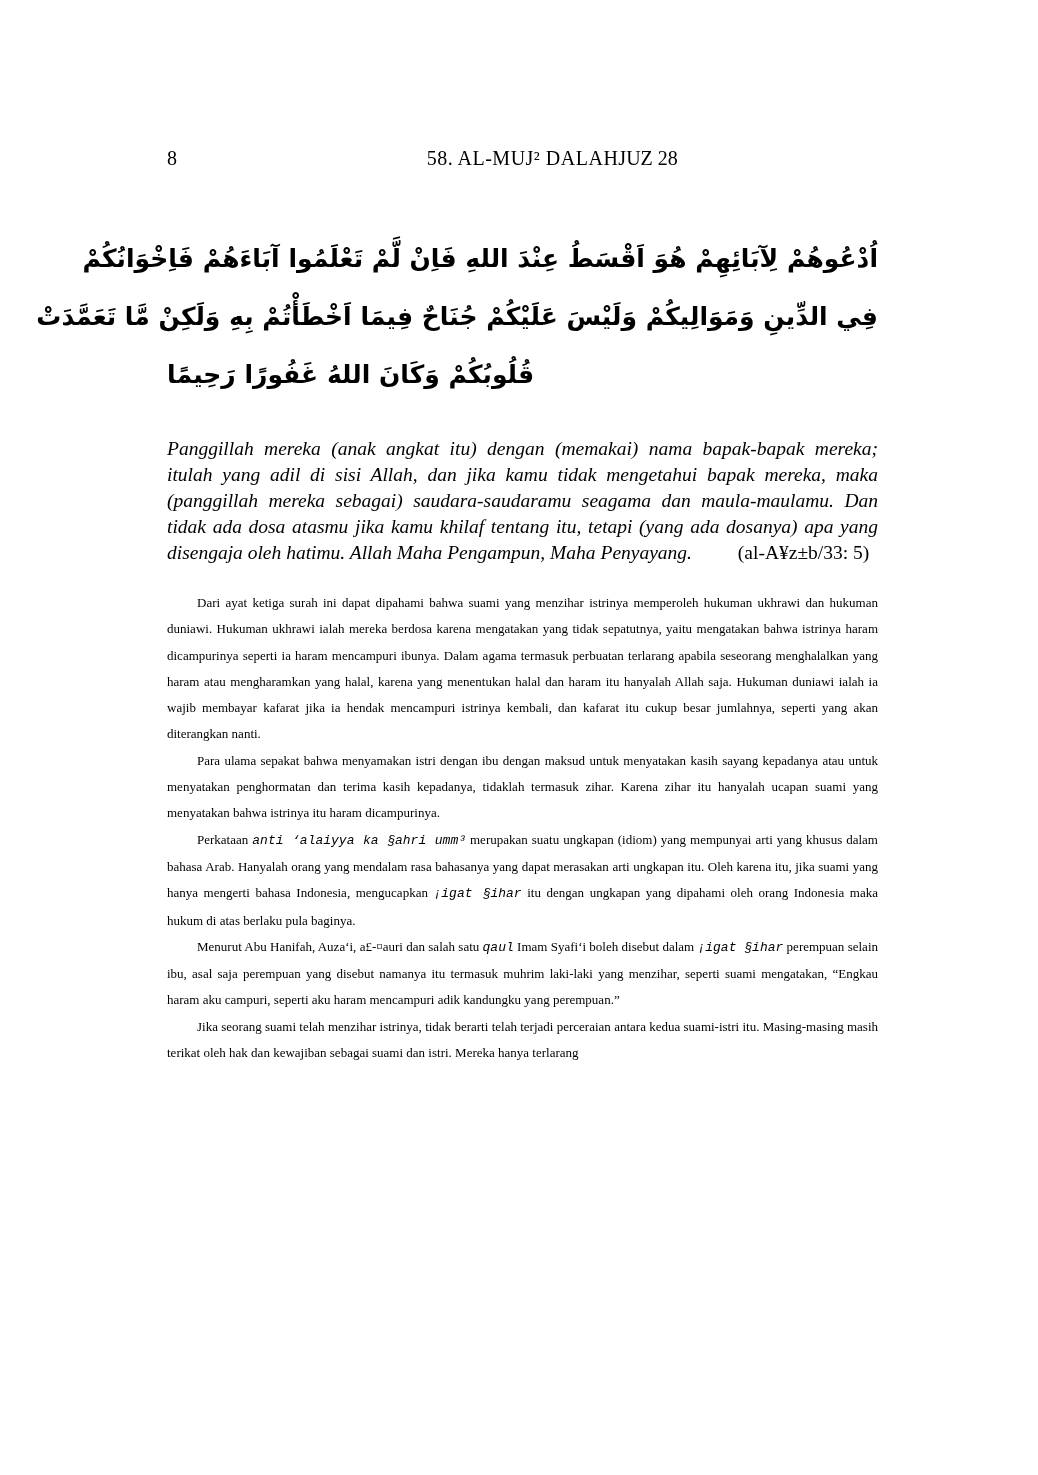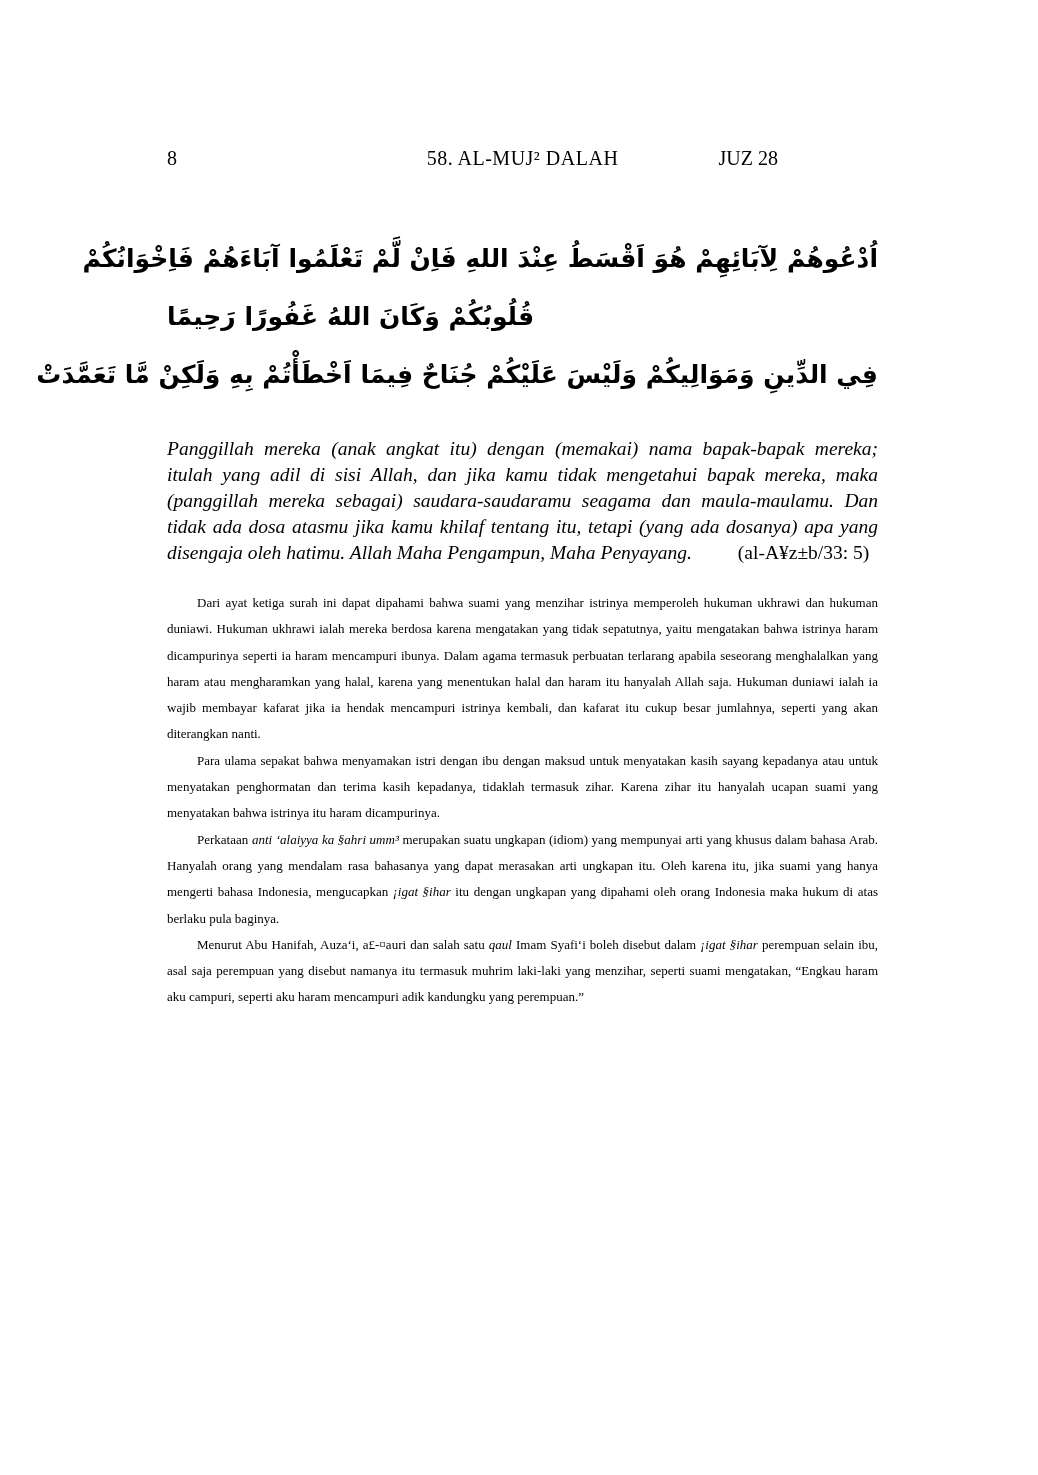--- a/index.html
+++ b/index.html
@@ -21,21 +21,21 @@
   }
   .header {
     display: grid;
     grid-template-columns: 1fr auto 1fr;
     align-items: baseline;
     font-size: 20px;
     line-height: 24px;
   }
   .header .page-number { text-align: left; }
   .header .chapter-title { text-align: left; letter-spacing: 0.5px; }
-  .header .juz-label { text-align: center; }
+  .header .juz-label { text-align: left; }
 
   .arabic-block {
     direction: rtl;
     margin-top: 60px;
     font-family: "DejaVu Sans", sans-serif;
     font-weight: bold;
     font-size: 25px;
     line-height: 58px;
   }
   .arabic-line {
@@ -63,41 +63,42 @@
   .body-text {
     margin-top: 24px;
     font-size: 13px;
     line-height: 26.3px;
     text-align: justify;
   }
   .body-para {
     margin: 0;
     text-indent: 30px;
   }
-  .it { font-style: italic; }
+  .it { font-style: italic; font-family: Liberation Mono, monospace; }
 </style>
 </head>
 <body>
 
 <div class="page">
 
   <div class="header">
     <span class="page-number">8</span>
     <span class="chapter-title">58. AL-MUJ² DALAH</span>
     <span class="juz-label">JUZ 28</span>
   </div>
 
   <div class="arabic-block">
     <div class="arabic-line">اُدْعُوهُمْ لِآبَائِهِمْ هُوَ اَقْسَطُ عِنْدَ اللهِ فَاِنْ لَّمْ تَعْلَمُوا آبَاءَهُمْ فَاِخْوَانُكُمْ</div>
+    <div class="arabic-line">فِي الدِّينِ وَمَوَالِيكُمْ وَلَيْسَ عَلَيْكُمْ جُنَاحٌ فِيمَا اَخْطَأْتُمْ بِهِ وَلَكِنْ مَّا تَعَمَّدَتْ</div>
     <div class="arabic-line last">قُلُوبُكُمْ وَكَانَ اللهُ غَفُورًا رَحِيمًا</div>
-    <div class="arabic-line">فِي الدِّينِ وَمَوَالِيكُمْ وَلَيْسَ عَلَيْكُمْ جُنَاحٌ فِيمَا اَخْطَأْتُمْ بِهِ وَلَكِنْ مَّا تَعَمَّدَتْ</div>
   </div>
 
   <p class="translation"><span>Panggillah mereka (anak angkat itu) dengan (memakai) nama bapak-bapak mereka; itulah yang adil di sisi Allah, dan jika kamu tidak mengetahui bapak mereka, maka (panggillah mereka sebagai) saudara-saudaramu seagama dan maula-maulamu. Dan tidak ada dosa atasmu jika kamu khilaf tentang itu, tetapi (yang ada dosanya) apa yang disengaja oleh hatimu. Allah Maha Pengampun, Maha Penyayang. </span><span class="reference">(al-A¥z±b/33: 5)</span></p>
 
   <div class="body-text">
     <p class="body-para">Dari ayat ketiga surah ini dapat dipahami bahwa suami yang menzihar istrinya memperoleh hukuman ukhrawi dan hukuman duniawi. Hukuman ukhrawi ialah mereka berdosa karena mengatakan yang tidak sepatutnya, yaitu mengatakan bahwa istrinya haram dicampurinya seperti ia haram mencampuri ibunya. Dalam agama termasuk perbuatan terlarang apabila seseorang menghalalkan yang haram atau mengharamkan yang halal, karena yang menentukan halal dan haram itu hanyalah Allah saja. Hukuman duniawi ialah ia wajib membayar kafarat jika ia hendak mencampuri istrinya kembali, dan kafarat itu cukup besar jumlahnya, seperti yang akan diterangkan nanti.</p>
     <p class="body-para">Para ulama sepakat bahwa menyamakan istri dengan ibu dengan maksud untuk menyatakan kasih sayang kepadanya atau untuk menyatakan penghormatan dan terima kasih kepadanya, tidaklah termasuk zihar. Karena zihar itu hanyalah ucapan suami yang menyatakan bahwa istrinya itu haram dicampurinya.</p>
     <p class="body-para"><span>Perkataan </span><span class="it">anti ‘alaiyya ka §ahri umm³</span><span> merupakan suatu ungkapan (idiom) yang mempunyai arti yang khusus dalam bahasa Arab. Hanyalah orang yang mendalam rasa bahasanya yang dapat merasakan arti ungkapan itu. Oleh karena itu, jika suami yang hanya mengerti bahasa Indonesia, mengucapkan </span><span class="it">¡igat §ihar</span><span> itu dengan ungkapan yang dipahami oleh orang Indonesia maka hukum di atas berlaku pula baginya.</span></p>
     <p class="body-para"><span>Menurut Abu Hanifah, Auza‘i, a£-¤auri dan salah satu </span><span class="it">qaul</span><span> Imam Syafi‘i boleh disebut dalam </span><span class="it">¡igat §ihar</span><span> perempuan selain ibu, asal saja perempuan yang disebut namanya itu termasuk muhrim laki-laki yang menzihar, seperti suami mengatakan, “Engkau haram aku campuri, seperti aku haram mencampuri adik kandungku yang perempuan.”</span></p>
+    <p class="body-para">Jika seorang suami telah menzihar istrinya, tidak berarti telah terjadi perceraian antara kedua suami-istri itu. Masing-masing masih terikat oleh hak dan kewajiban sebagai suami dan istri. Mereka hanya terlarang</p>
   </div>
 
 </div>
 
 </body></html>

